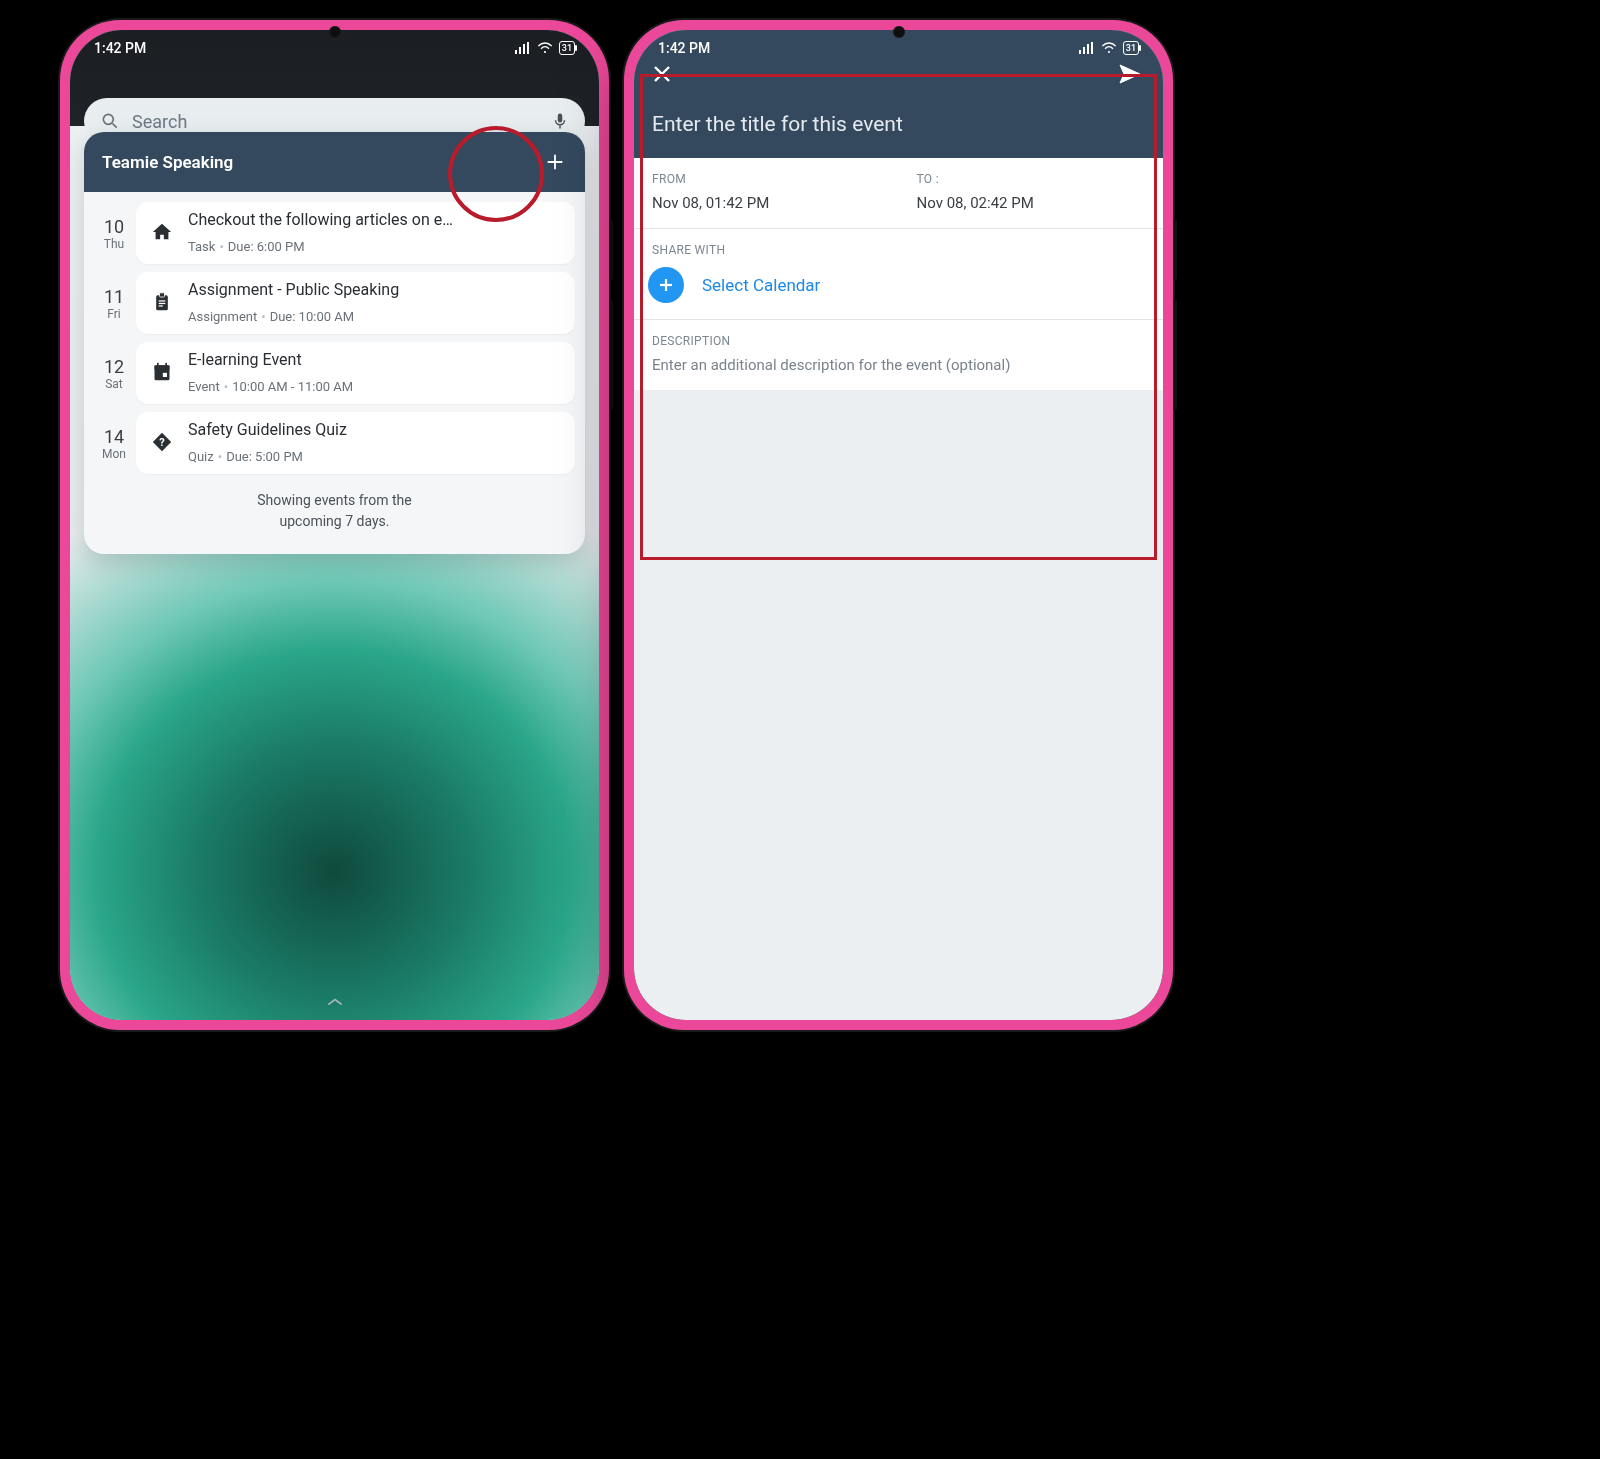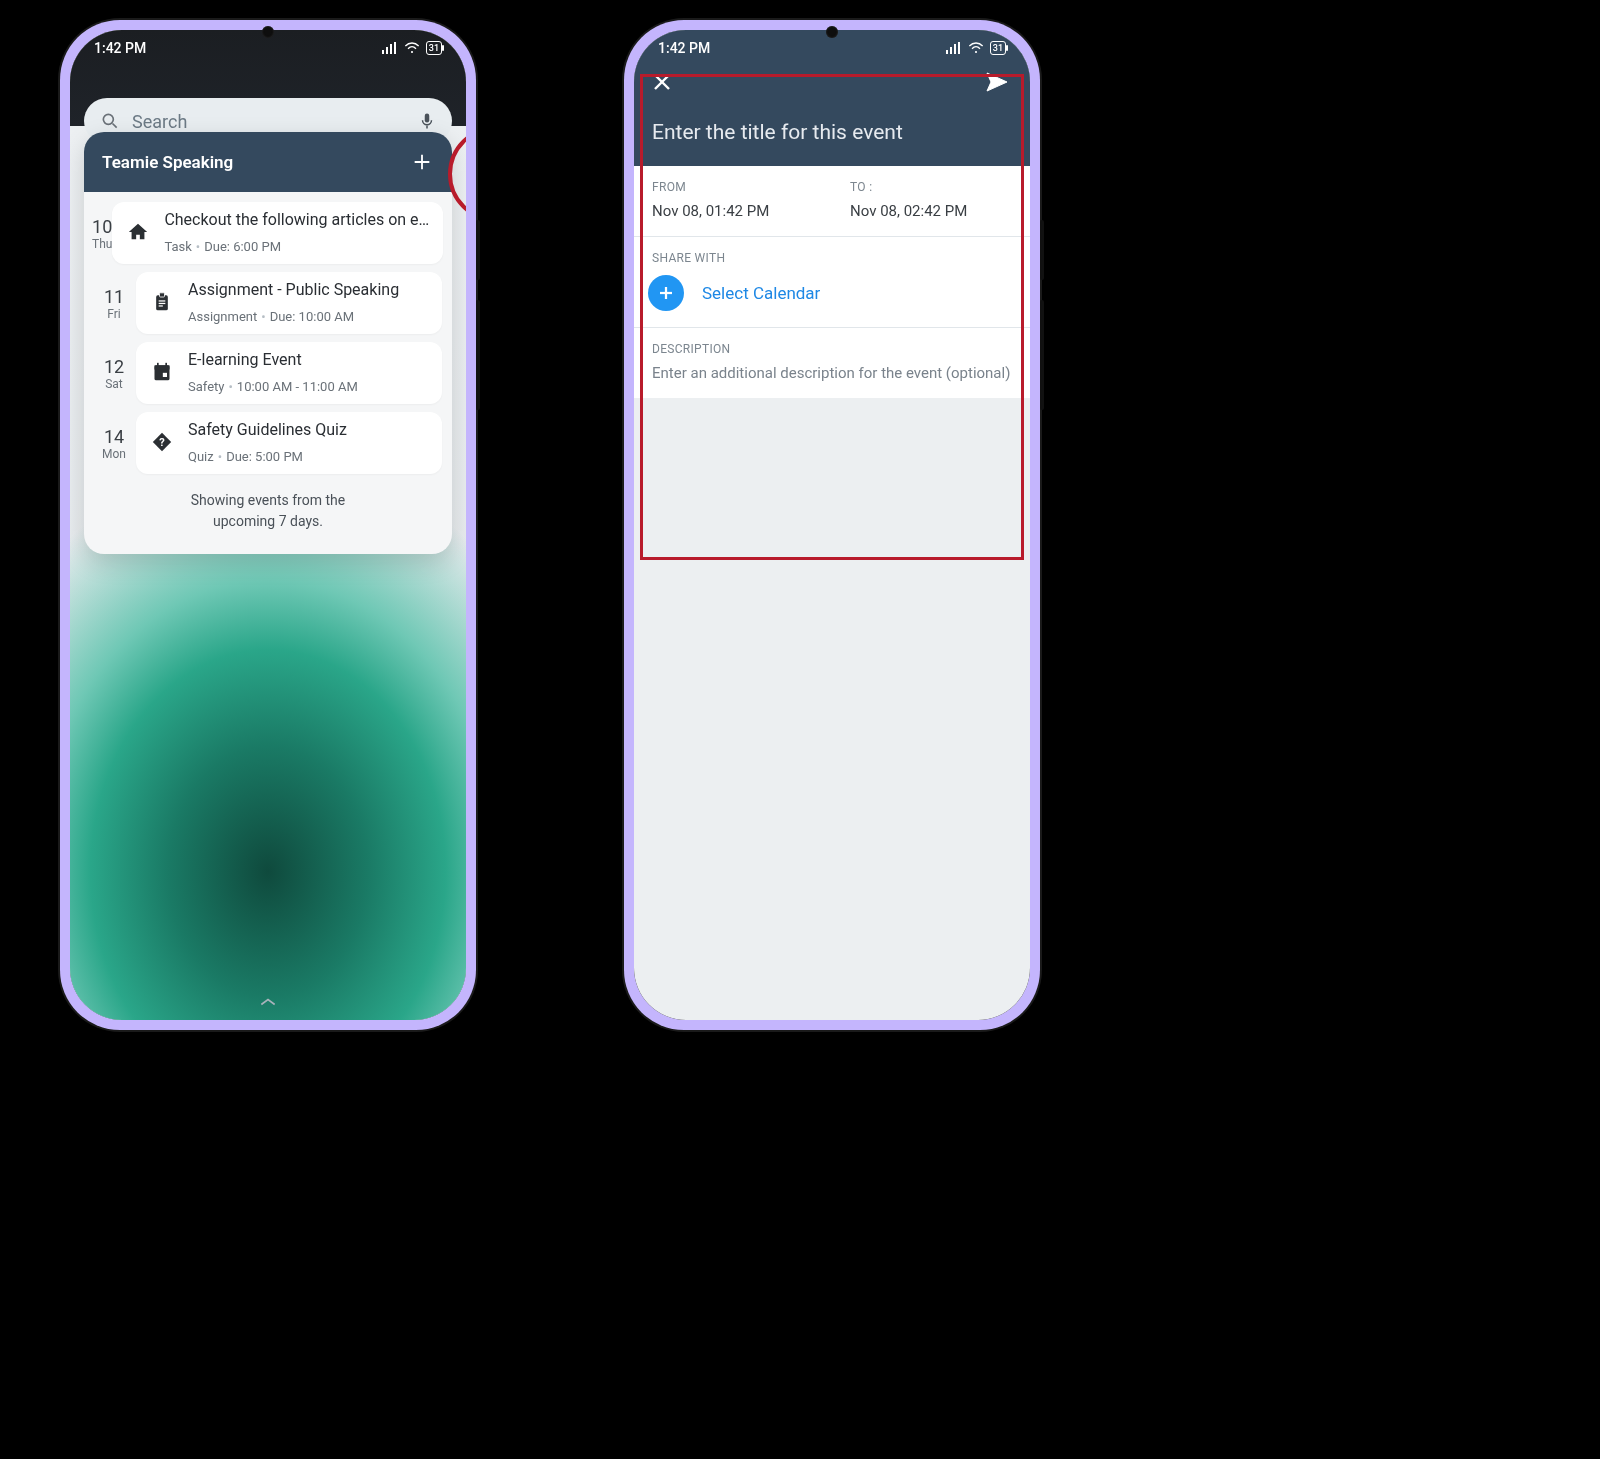--- a/index.html
+++ b/index.html
@@ -1,18 +1,18 @@
 <!DOCTYPE html>
 <html><head>
 <meta charset="utf-8">
 <style>
 html,body{margin:0;padding:0;background:#000;font-family:Roboto,"Helvetica Neue",Arial,sans-serif;}
 .stage{width:1600px;height:1459px;position:relative;background:#000;}
 
-.phone{position:absolute;width:416px;height:1010px;border-radius:60px;background:#c4b5fd;
+.phone{position:absolute;width:549px;height:1010px;border-radius:60px;background:#ec4899;
   box-shadow:0 0 0 2px #1a1a1a, 0 30px 60px rgba(0,0,0,.5);}
 .phone-inner{position:absolute;inset:10px;border-radius:52px;overflow:hidden;background:#050505;}
 .notch{position:absolute;top:6px;left:50%;transform:translateX(-50%);width:12px;height:12px;border-radius:50%;background:#0e0e0e;box-shadow:inset 0 0 2px #333;z-index:50;}
 .side-btn{position:absolute;background:#111;border-radius:3px;}
 .side-right1{right:-4px;top:200px;width:4px;height:60px;}
 .side-right2{right:-4px;top:280px;width:4px;height:110px;}
 
 
 .statusbar{height:32px;display:flex;align-items:center;justify-content:space-between;
   padding:2px 24px 0;color:#fff;font-size:14px;font-weight:500;}
@@ -52,21 +52,21 @@
 .pill .meta{font-size:13px;color:#6a7178;margin-top:10px;}
 .pill .meta .dot{color:#b6bec5;padding:0 4px;}
 
 .footer-note{color:#4a5158;font-size:14px;text-align:center;padding:12px 40px 22px;line-height:1.5;}
 
 .highlight-circle{position:absolute;width:88px;height:88px;border-radius:50%;border:4px solid #b81b2b;pointer-events:none;}
 .nav-caret{position:absolute;left:0;right:0;bottom:8px;text-align:center;color:#cfd6db;}
 
 
 .screenB{position:absolute;inset:0;background:#eceff1;}
-.topB{background:#34495e;color:#fff;padding-top:34px;}
+.topB{background:#34495e;color:#fff;padding-top:26px;}
 .topB-row{display:flex;align-items:center;justify-content:space-between;padding:6px 20px 6px 16px;}
 .topB-row svg{stroke:#fff;}
 .topB-title{font-size:21px;color:#e6eaef;padding:16px 18px 22px;font-weight:400;}
 .sectionB{background:#fff;border-bottom:1px solid #e1e6ea;}
 .sec-pad{padding:14px 18px 16px;}
 .lbl{font-size:12px;color:#7c868f;letter-spacing:.3px;}
 .time-row{display:flex;margin-top:0;}
 .time-col{flex:1;padding:14px 18px 16px;}
 .time-val{font-size:15px;color:#3a3f44;margin-top:8px;}
 .share-row{display:flex;align-items:center;gap:18px;padding:6px 14px 16px;}
@@ -188,21 +188,21 @@
               <svg width="20" height="20" viewBox="0 0 24 24" fill="#2b2f33">
                   <rect x="3" y="4" width="18" height="18" rx="2"></rect>
                   <rect x="3" y="4" width="18" height="5" fill="#2b2f33"></rect>
                   <rect x="6" y="1" width="2" height="5" fill="#2b2f33"></rect>
                   <rect x="16" y="1" width="2" height="5" fill="#2b2f33"></rect>
                   <rect x="13" y="13" width="5" height="5" fill="#fff"></rect>
                 </svg>
             </span>
             <div class="txt">
               <div class="title">E-learning Event</div>
-              <div class="meta"><span>Safety</span><span class="dot">•</span><span>10:00 AM - 11:00 AM</span></div>
+              <div class="meta"><span>Event</span><span class="dot">•</span><span>10:00 AM - 11:00 AM</span></div>
             </div>
           </div>
         </div>
 
         <div class="event-row">
           <div class="date">
             <span class="dnum">14</span>
             <span class="dday">Mon</span>
           </div>
           <div class="pill">

